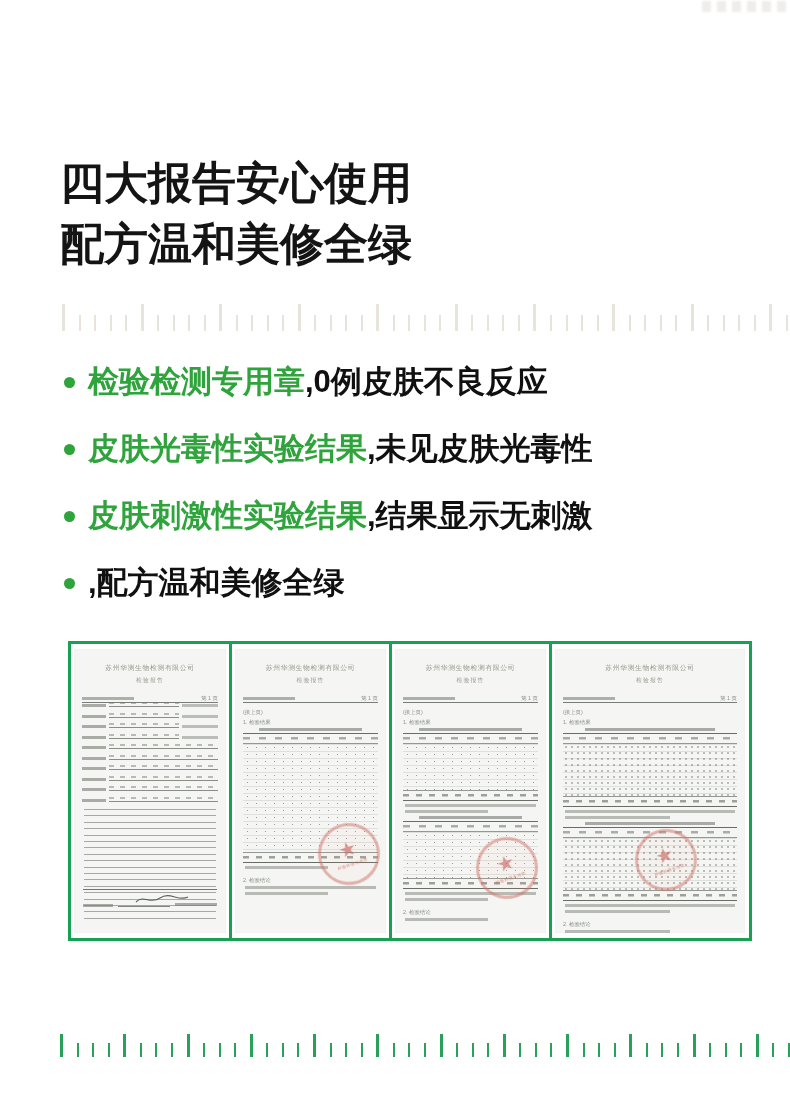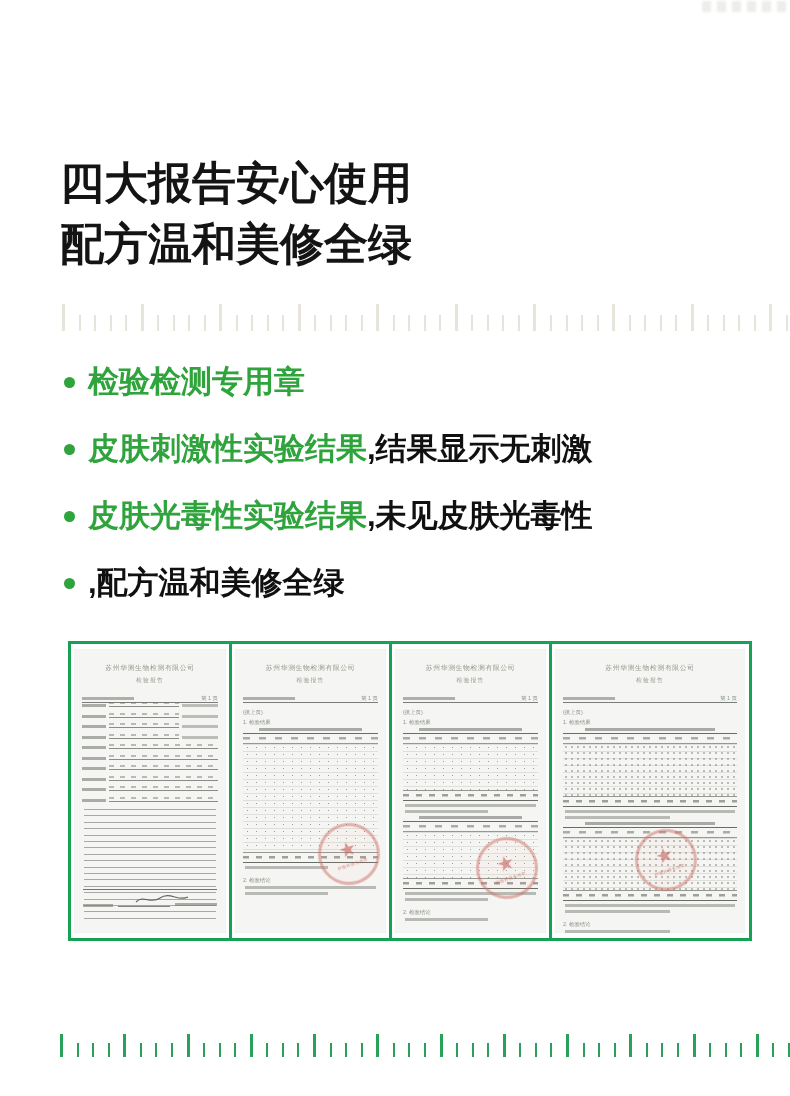--- a/index.html
+++ b/index.html
@@ -164,30 +164,31 @@
       <span class="tick"></span>
       <span class="tick"></span>
       <span class="tick tall"></span>
       <span class="tick"></span>
     </div>
 
   <ul class="bullets" id="bullet-list">
       <li>
         <span class="dot"></span>
         <span class="hl">检验检测专用章</span>
+        <span class="rest">,0例皮肤不良反应</span>
+      </li>
+      <li>
+        <span class="dot"></span>
+        <span class="hl">皮肤光毒性实验结果</span>
+        <span class="rest">,未见皮肤光毒性</span>
       </li>
       <li>
         <span class="dot"></span>
         <span class="hl">皮肤刺激性实验结果</span>
         <span class="rest">,结果显示无刺激</span>
-      </li>
-      <li>
-        <span class="dot"></span>
-        <span class="hl">皮肤光毒性实验结果</span>
-        <span class="rest">,未见皮肤光毒性</span>
       </li>
       <li>
         <span class="dot"></span>
         <span class="rest">,配方温和美修全绿</span>
       </li>
     </ul>
 
   <div class="reports-box">
     <div class="reports-row" id="reports-row">
         <div class="cell">

